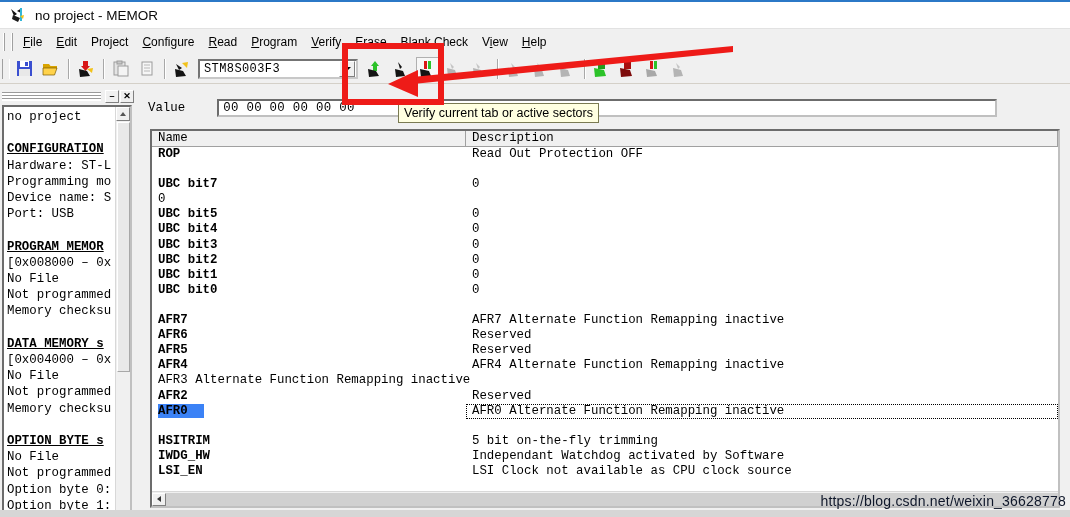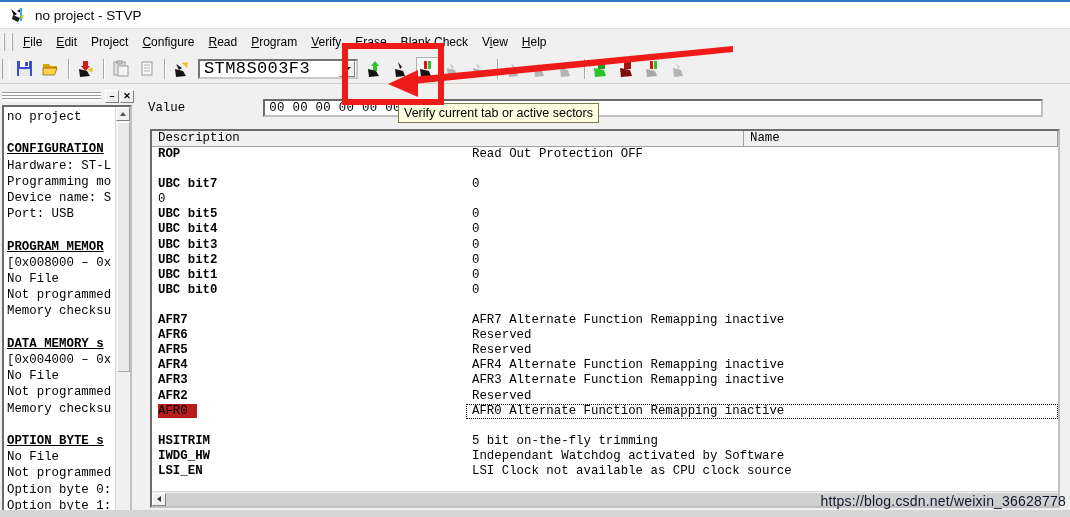--- a/index.html
+++ b/index.html
@@ -52,21 +52,21 @@
   .tb-btn{width:24px;height:23px;display:flex;align-items:center;justify-content:center;
     position:relative;flex:none;margin:0 1px;}
   .tb-btn.pressed{border:1px solid #b0b0b0;background:#f7f7f7;box-sizing:border-box;}
   .tb-sep{width:1px;height:20px;background:#a8a8a8;margin:0 4px;flex:none;
     box-shadow:1px 0 0 #ffffff;}
   .tb-combo{
     width:160px;height:20px;background:#fff;border:2px inset #c8c8c8;
     display:flex;align-items:center;box-sizing:border-box;margin-left:3px;margin-right:5px;flex:none;
   }
   .tb-combo .val{
-    flex:1;font-family:"Liberation Mono", monospace;font-size:17px;
+    flex:1;font-family:"Liberation Mono", monospace;font-size:12px;
     padding-left:4px;letter-spacing:0.4px;color:#000;white-space:nowrap;overflow:hidden;
   }
   .tb-combo .arrow{
     width:16px;height:16px;margin-right:1px;background:#f0f0f0;
     border:1px solid #fff;border-right-color:#808080;border-bottom-color:#808080;
     display:flex;align-items:center;justify-content:center;box-sizing:border-box;flex:none;
   }
   .caret-dn{width:0;height:0;border-left:4px solid transparent;border-right:4px solid transparent;border-top:4px solid #000;}
 
   
@@ -111,21 +111,21 @@
     position:absolute;left:140px;top:96px;width:930px;height:421px;
     background:#f0f0f0;box-sizing:border-box;
   }
   .value-row{
     height:24px;display:flex;align-items:center;padding-left:8px;box-sizing:border-box;gap:26px;
   }
   .value-lbl{font-family:"Liberation Mono", monospace;font-size:12.4px;margin-right:6px;}
   .value-box{
     width:780px;height:18px;background:#ffffff;border:2px inset #c0c0c0;box-sizing:border-box;
     font-family:"Liberation Mono", monospace;font-size:12.4px;padding-left:4px;
-    display:flex;align-items:center;letter-spacing:0.3px;margin-left:46px;
+    display:flex;align-items:center;letter-spacing:0.3px;
   }
   .grid{
     position:absolute;left:10px;top:33px;width:910px;height:379px;
     background:#ffffff;border:2px inset #c0c0c0;box-sizing:border-box;
     display:flex;flex-direction:column;overflow:hidden;
   }
   .grid-head{
     height:15px;display:flex;background:#f0f0f0;flex:none;
     border-bottom:1px solid #a0a0a0;
   }
@@ -181,21 +181,21 @@
   <div class="titlebar">
     <div class="title-icon">
       <svg width="20" height="18" viewBox="0 0 20 18">
         <path d="M3 3 L9 8 L6 10 Z" fill="#111"></path>
         <path d="M9 5 L14 2 L13 7 Z" fill="#111"></path>
         <path d="M5 9 L12 12 L10 16 L4 13 Z" fill="#1b1b1b"></path>
         <rect x="12" y="2" width="2" height="13" fill="#31b6d8"></rect>
         <path d="M12 10 L16 9 L15 13 Z" fill="#f2c21a"></path>
       </svg>
     </div>
-    <div class="title-text">no project - STVP</div>
+    <div class="title-text">no project - MEMOR</div>
   </div>
 
   <div class="menubar">
     <div class="menu-grip"></div>
     <div class="menu-item"><u>F</u>ile</div>
     <div class="menu-item"><u>E</u>dit</div>
     <div class="menu-item">Pro<u>j</u>ect</div>
     <div class="menu-item"><u>C</u>onfigure</div>
     <div class="menu-item"><u>R</u>ead</div>
     <div class="menu-item"><u>P</u>rogram</div>
@@ -388,42 +388,42 @@
   </div>
 
   <div class="mainpane">
     <div class="value-row">
       <div class="value-lbl">Value</div>
       <div class="value-box">00 00 00 00 00 00</div>
     </div>
 
     <div class="grid">
       <div class="grid-head">
+        <div class="gh-cell gh-name">Name</div>
         <div class="gh-cell gh-desc">Description</div>
-        <div class="gh-cell gh-name">Name</div>
       </div>
       <div class="grid-body" id="grid-body">
           <div class="grow"><div class="c-name">ROP</div><div class="c-desc">Read Out Protection OFF</div></div>
           <div class="grow"><div class="c-name"></div><div class="c-desc"></div></div>
           <div class="grow"><div class="c-name">UBC bit7</div><div class="c-desc">0</div></div>
           <div class="grow"><div class="c-desc">0</div></div>
           <div class="grow"><div class="c-name">UBC bit5</div><div class="c-desc">0</div></div>
           <div class="grow"><div class="c-name">UBC bit4</div><div class="c-desc">0</div></div>
           <div class="grow"><div class="c-name">UBC bit3</div><div class="c-desc">0</div></div>
           <div class="grow"><div class="c-name">UBC bit2</div><div class="c-desc">0</div></div>
           <div class="grow"><div class="c-name">UBC bit1</div><div class="c-desc">0</div></div>
           <div class="grow"><div class="c-name">UBC bit0</div><div class="c-desc">0</div></div>
           <div class="grow"><div class="c-name"></div><div class="c-desc"></div></div>
           <div class="grow"><div class="c-name">AFR7</div><div class="c-desc">AFR7 Alternate Function Remapping inactive</div></div>
           <div class="grow"><div class="c-name">AFR6</div><div class="c-desc">Reserved</div></div>
           <div class="grow"><div class="c-name">AFR5</div><div class="c-desc">Reserved</div></div>
           <div class="grow"><div class="c-name">AFR4</div><div class="c-desc">AFR4 Alternate Function Remapping inactive</div></div>
-          <div class="grow"><div class="c-name">AFR3</div><div class="c-desc">AFR3 Alternate Function Remapping inactive</div></div>
+          <div class="grow"><div class="c-desc">AFR3 Alternate Function Remapping inactive</div></div>
           <div class="grow"><div class="c-name">AFR2</div><div class="c-desc">Reserved</div></div>
-          <div class="grow sel"><div class="c-name-wrap"><span style="background: #b91c1c; padding: 0px 9px 0px 0px;">AFR0</span></div><div class="c-desc">AFR0 Alternate Function Remapping inactive</div></div>
+          <div class="grow sel"><div class="c-name-wrap"><span style="background: #3b82f6; padding: 0px 16px 0px 0px; font-weight: bold;">AFR0</span></div><div class="c-desc">AFR0 Alternate Function Remapping inactive</div></div>
           <div class="grow"><div class="c-name"></div><div class="c-desc"></div></div>
           <div class="grow"><div class="c-name">HSITRIM</div><div class="c-desc">5 bit on-the-fly trimming</div></div>
           <div class="grow"><div class="c-name">IWDG_HW</div><div class="c-desc">Independant Watchdog activated by Software</div></div>
           <div class="grow"><div class="c-name">LSI_EN</div><div class="c-desc">LSI Clock not available as CPU clock source</div></div>
         </div>
       <div class="grid-hscroll">
         <div class="hs-btn">
             <div class="caret-lt"></div>
           </div>
         <div class="hs-track"></div>

